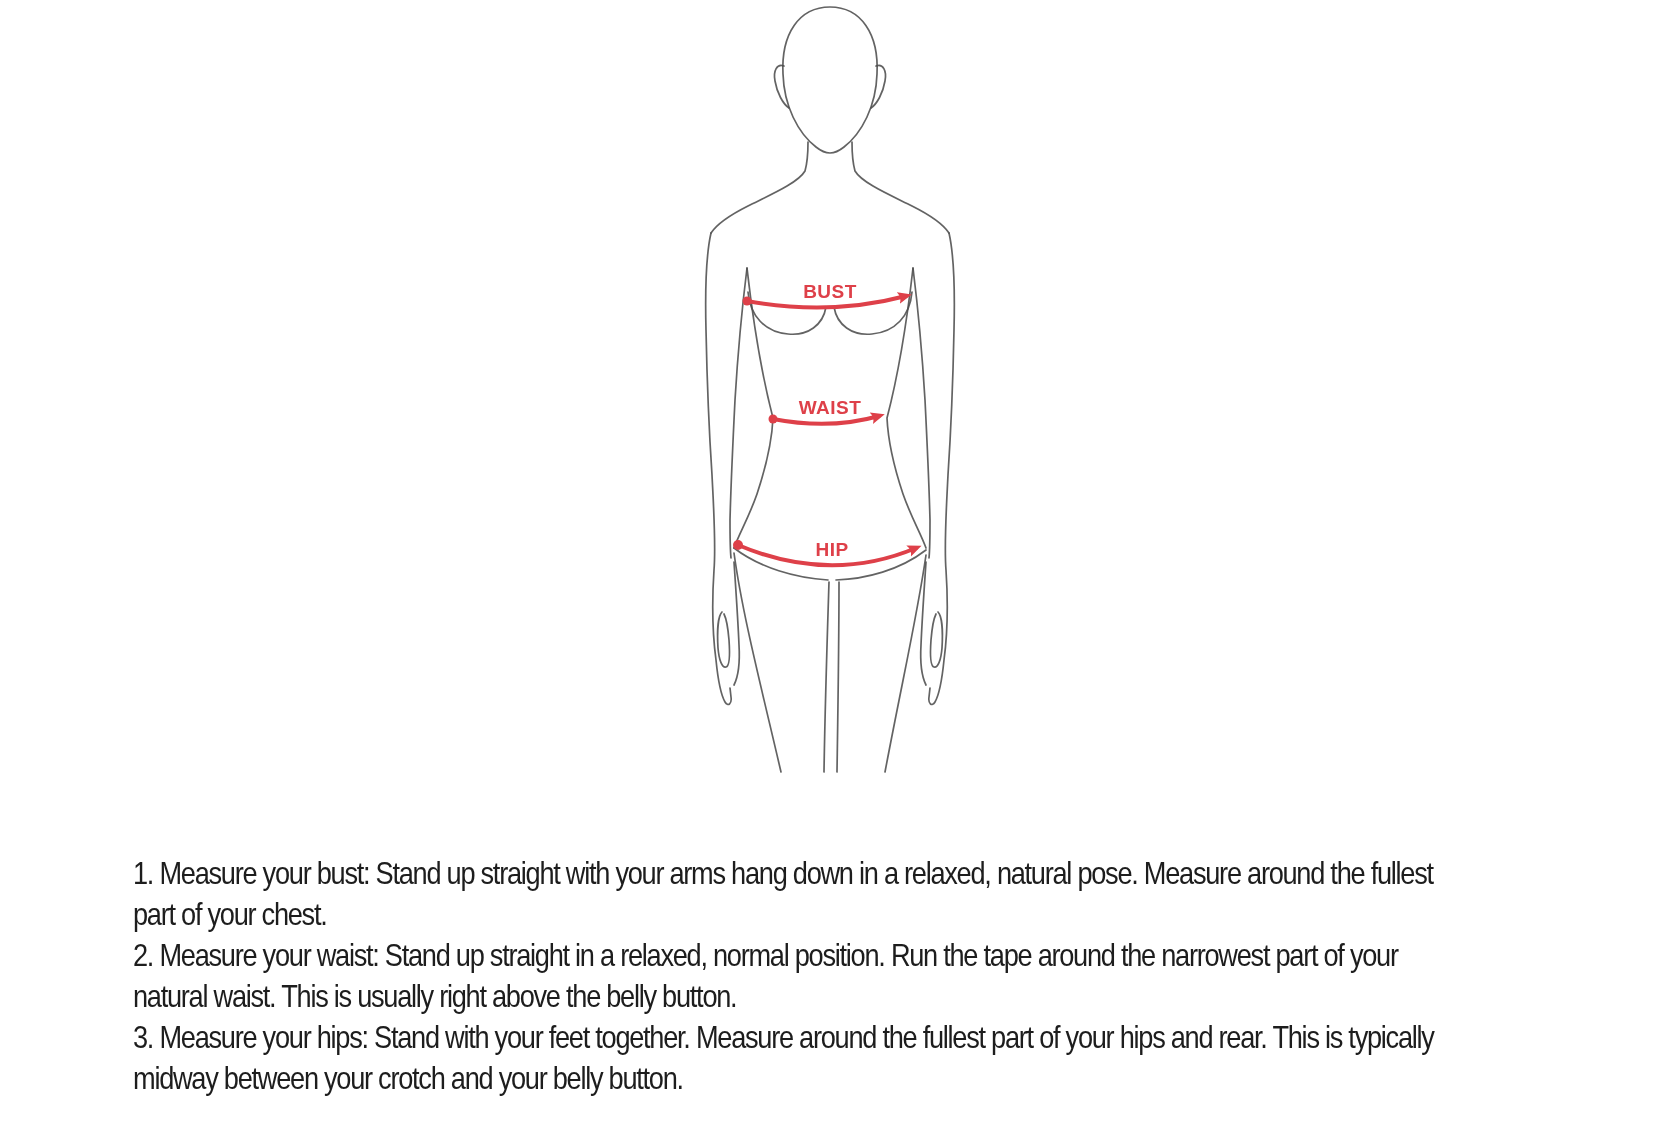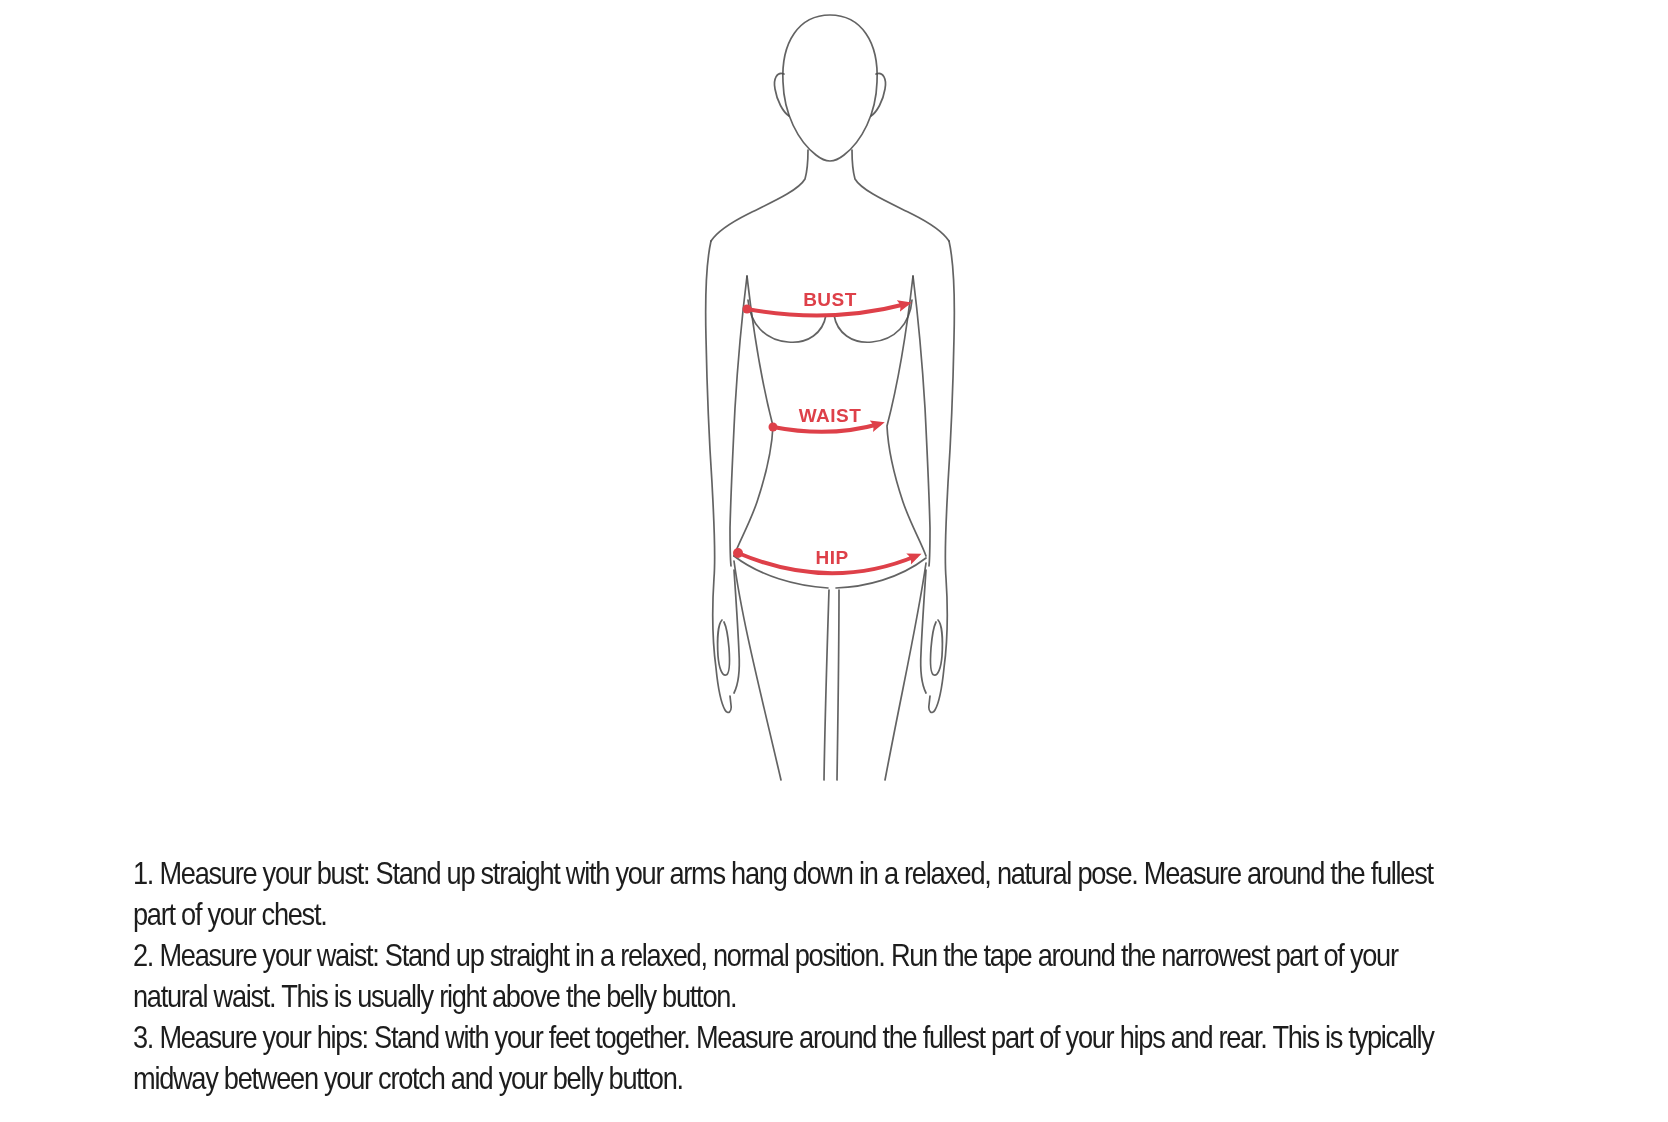--- a/index.html
+++ b/index.html
@@ -11,21 +11,21 @@
   html,body{margin:0;padding:0;}
   body{
     width:1668px;height:1122px;
     background:var(--bg);
     position:relative;
     overflow:hidden;
     font-family:"Liberation Sans", sans-serif;
   }
   .figure-wrap{
     position:absolute;
-    left:660px;top:8px;
+    left:660px;top:0;
     width:340px;height:790px;
   }
   .figure-wrap svg{display:block;width:100%;height:100%;}
   .body-line{
     fill:none;
     stroke:var(--outline);
     stroke-width:1.7;
     stroke-linecap:round;
     stroke-linejoin:round;
     opacity:.88;

